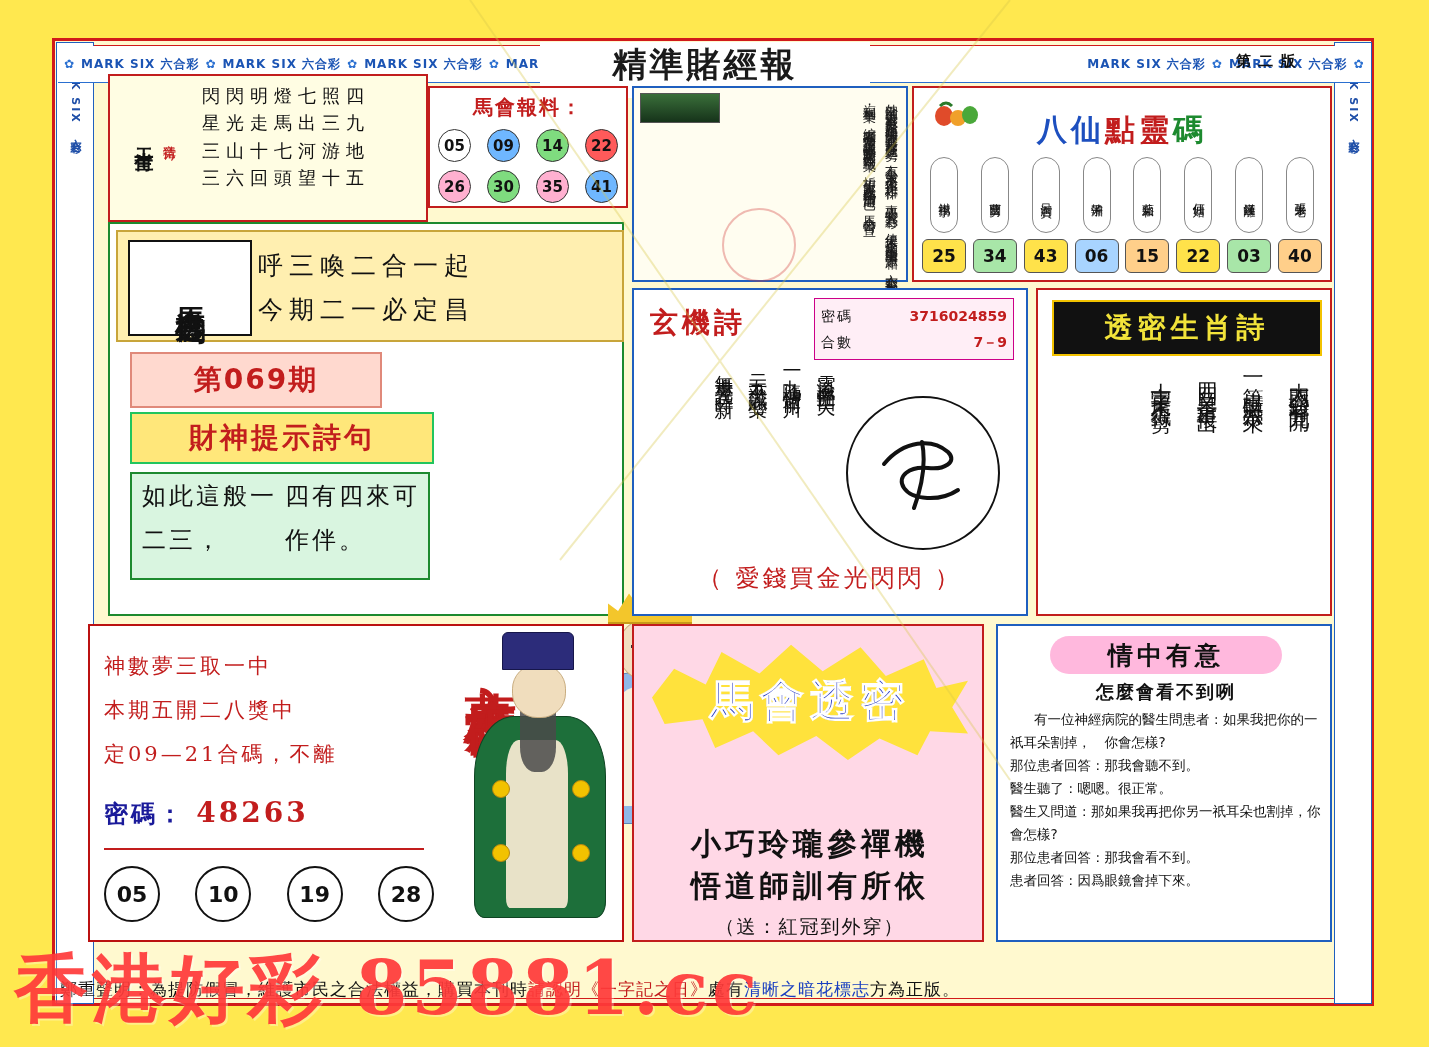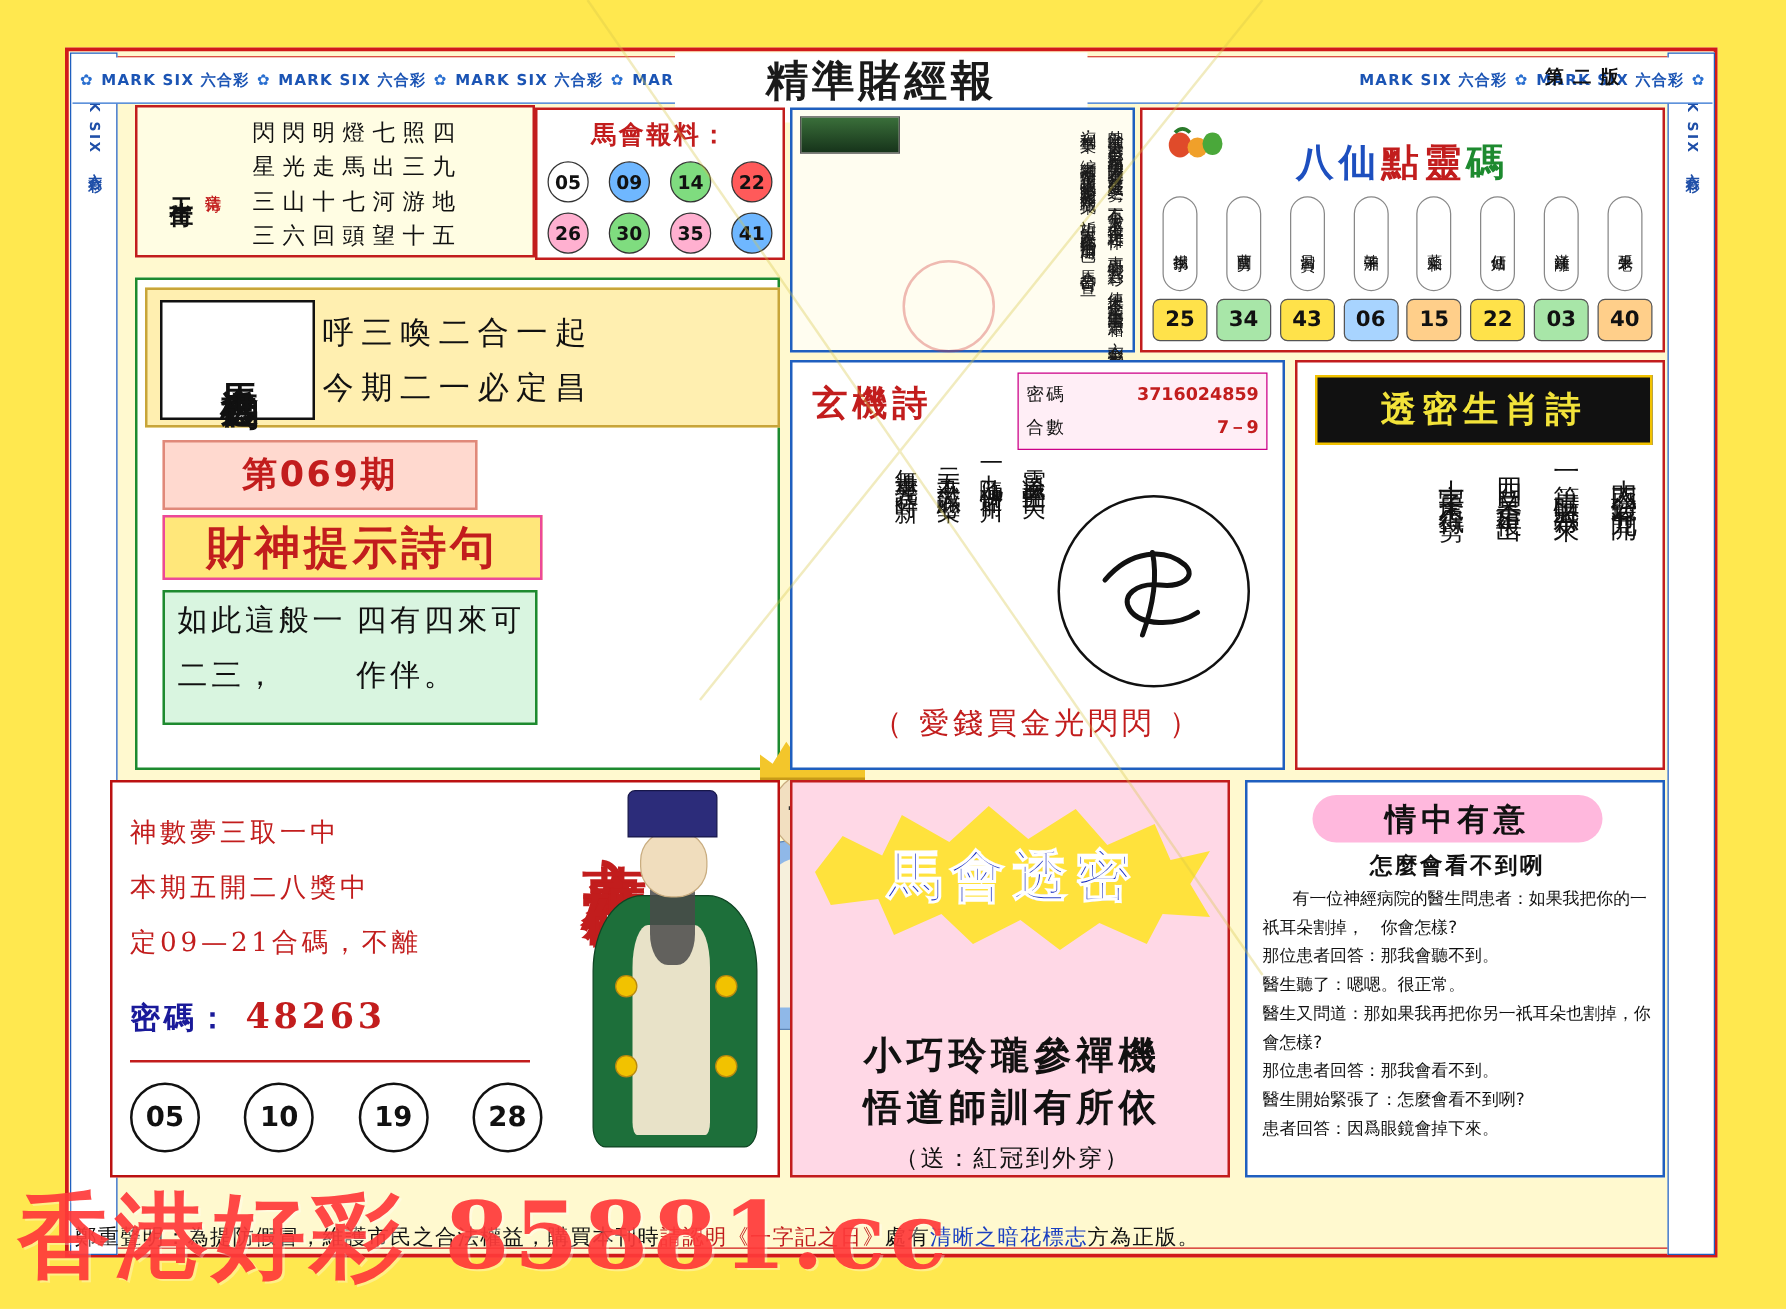--- a/index.html
+++ b/index.html
@@ -62,21 +62,21 @@
   }
   .edition{
     position:absolute;left:1236px;top:52px;
     font-size:15px;color:#111;letter-spacing:1px;font-weight:bold;
   }
   
   .box{position:absolute;box-sizing:border-box;}
 
   
   #zodiac{
-    left:108px;top:84px;width:320px;height:122px;
+    left:108px;top:74px;width:320px;height:148px;
     border:2px solid #c21d1d;background:#fffde3;
   }
   #zodiac .lab{
     position:absolute;left:6px;top:4px;width:78px;height:112px;
     display:flex;align-items:center;justify-content:center;
   }
   #zodiac .lab .a{writing-mode:vertical-rl;font-size:19px;font-weight:bold;color:#111;letter-spacing:2px;}
   #zodiac .lab .b{writing-mode:vertical-rl;font-size:13px;color:#c21d1d;letter-spacing:1px;margin-left:2px;}
   #zodiac .poem{
     position:absolute;left:92px;top:6px;width:224px;height:110px;
@@ -188,24 +188,24 @@
     font-size:25px;color:#111;letter-spacing:6px;line-height:44px;
   }
   #matouma .issue{
     position:absolute;left:20px;top:128px;width:248px;height:52px;
     background:#ffd9cf;border:2px solid #e0897a;
     display:flex;align-items:center;justify-content:center;
     font-size:28px;font-weight:bold;color:#c21d1d;letter-spacing:2px;
   }
   #matouma .tip{
     position:absolute;left:20px;top:188px;width:300px;height:48px;
-    background:#ffe77a;border:2px solid #ec4899;
-    display:flex;align-items:center;justify-content:center;
-    font-family:"DejaVu Serif","Liberation Serif",serif;
-    font-size:36px;font-weight:bold;color:#c21d1d;letter-spacing:3px;
+    background:#ffe77a;border:2px solid #22c55e;
+    display:flex;align-items:center;justify-content:center;
+    font-family:"DejaVu Serif","Liberation Serif",serif;
+    font-size:28px;font-weight:bold;color:#c21d1d;letter-spacing:3px;
   }
   #matouma .poem2{
     position:absolute;left:20px;top:248px;width:300px;height:108px;
     background:#d9f5e0;border:2px solid #1d8a2f;
     display:flex;flex-direction:row;justify-content:center;
     font-family:"DejaVu Serif","Liberation Serif",serif;
     font-size:24px;color:#111;letter-spacing:3px;padding-left:10px;box-sizing:border-box;
     line-height:44px;
   }
   
@@ -644,21 +644,20 @@
 
   <div class="box" id="qing">
     <div class="cap">情中有意</div>
     <div class="sub">怎麼會看不到咧</div>
     <div class="body">
       <p class="ind">有一位神經病院的醫生問患者：如果我把你的一祇耳朵割掉，　你會怎樣?</p>
       <p>那位患者回答：那我會聽不到。</p>
       <p>醫生聽了：嗯嗯。很正常。</p>
       <p>醫生又問道：那如果我再把你另一祇耳朵也割掉，你會怎樣?</p>
       <p>那位患者回答：那我會看不到。</p>
-      <p>醫生開始緊張了：怎麼會看不到咧?</p>
       <p>患者回答：因爲眼鏡會掉下來。</p>
     </div>
   </div>
 
   <div class="legal">
     <span>鄭重聲明：為提防假冒，維護市民之合法權益，購買本刊時</span><span class="r">請認明《一字記之日》</span><span>處有</span><span class="b">清晰之暗花標志</span><span>方為正版。</span>
   </div>
 
   <div class="wm">香港好彩 85881.cc</div>
 

